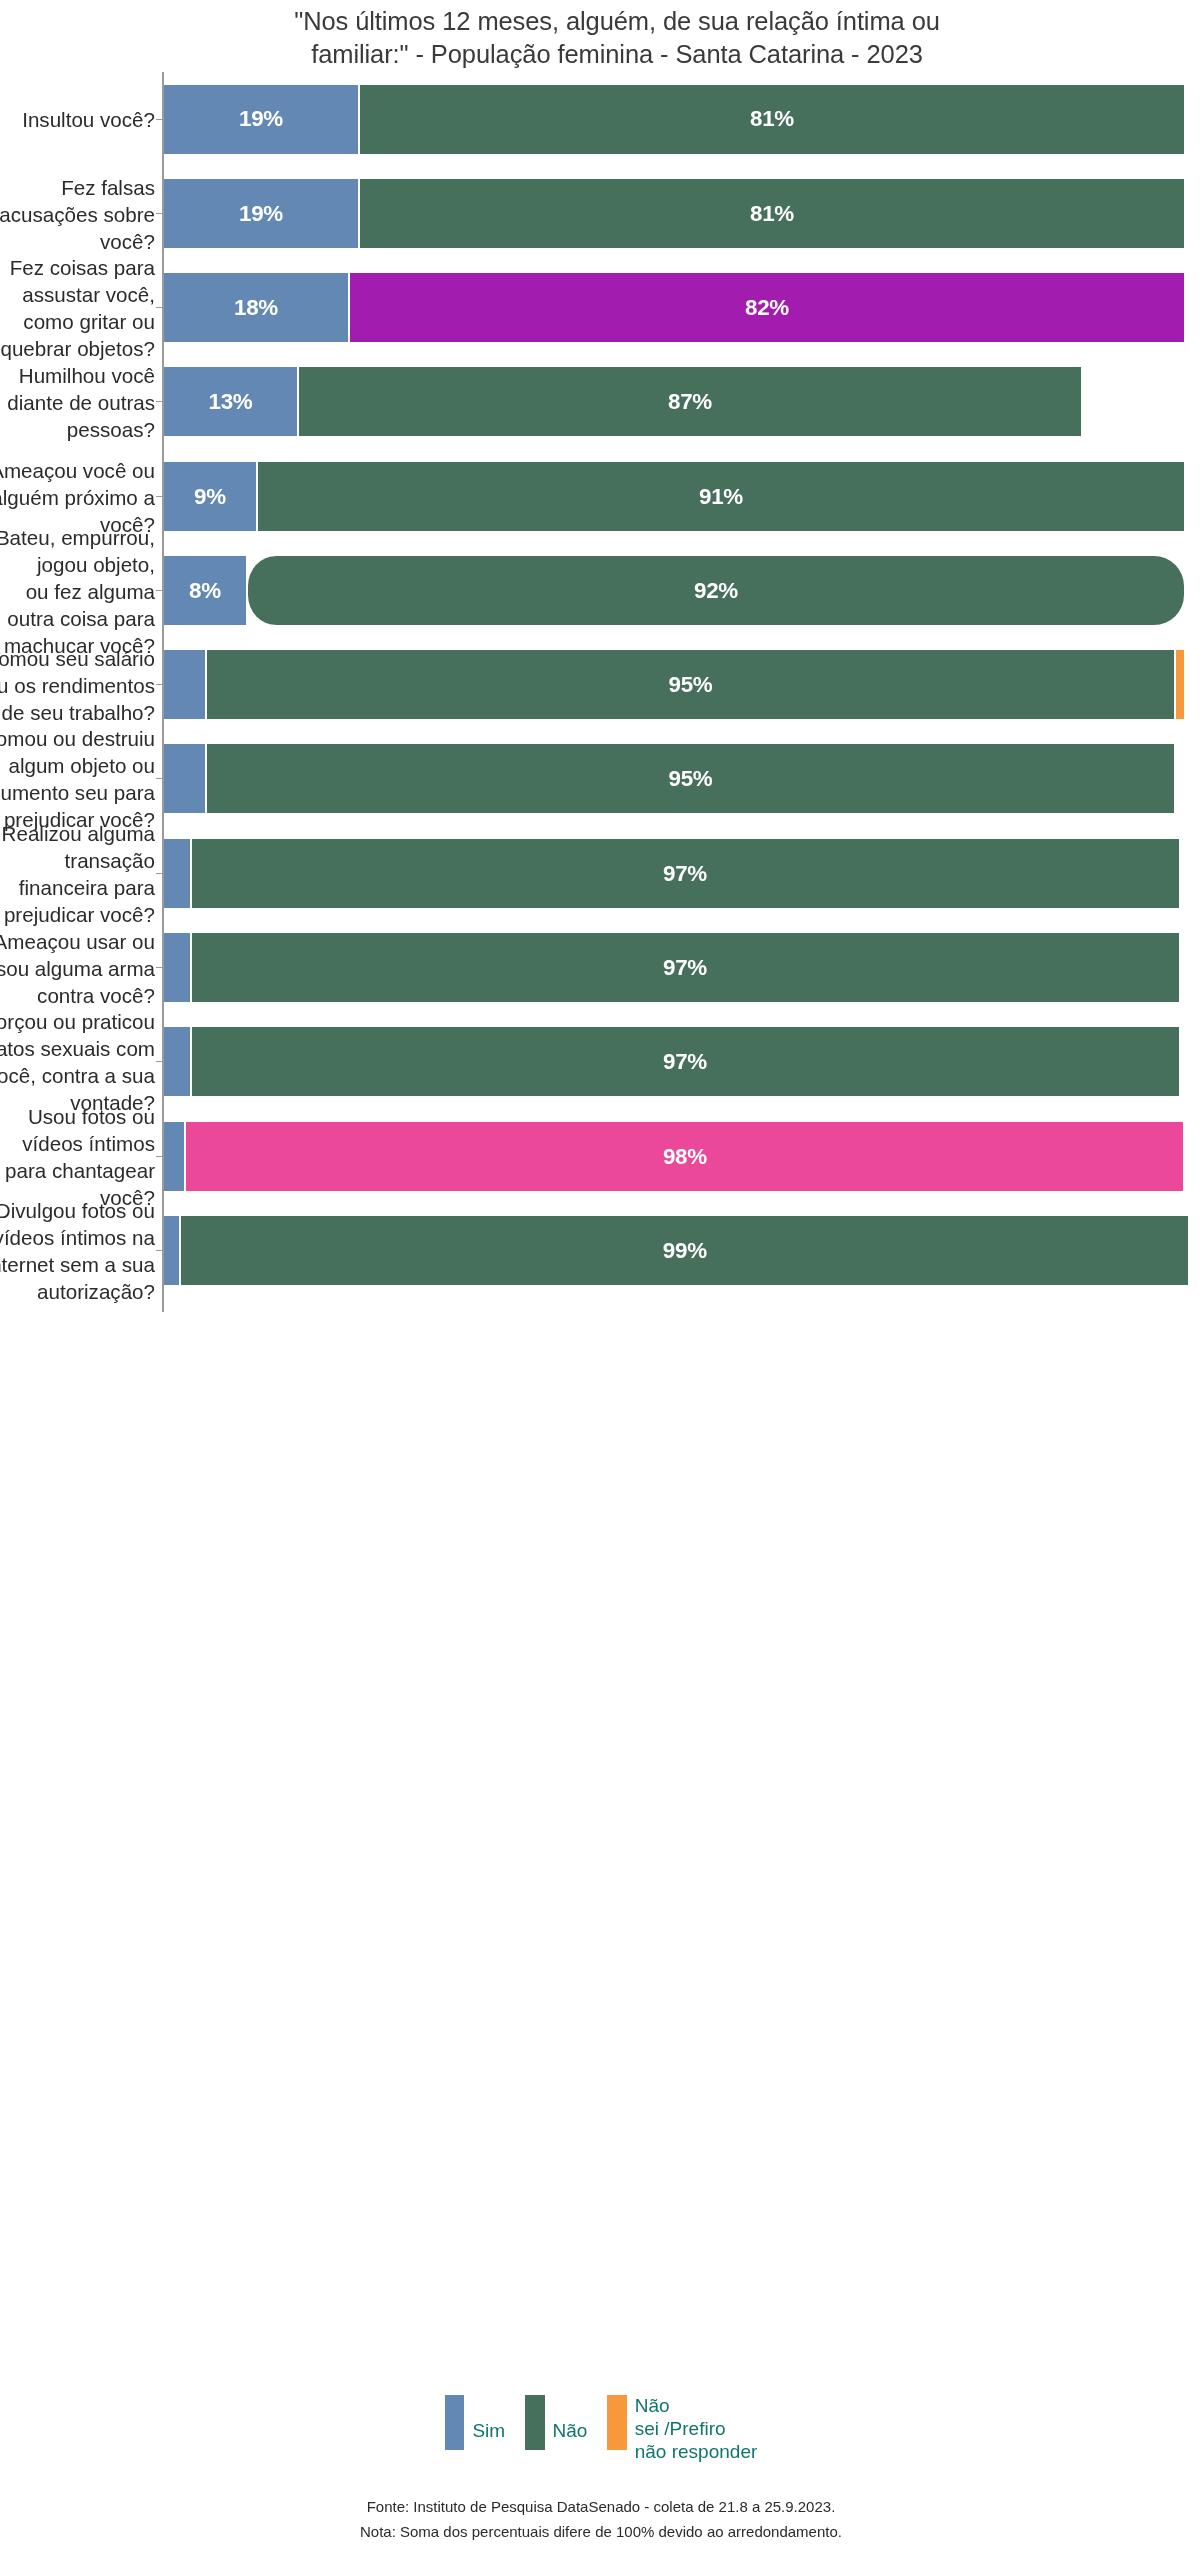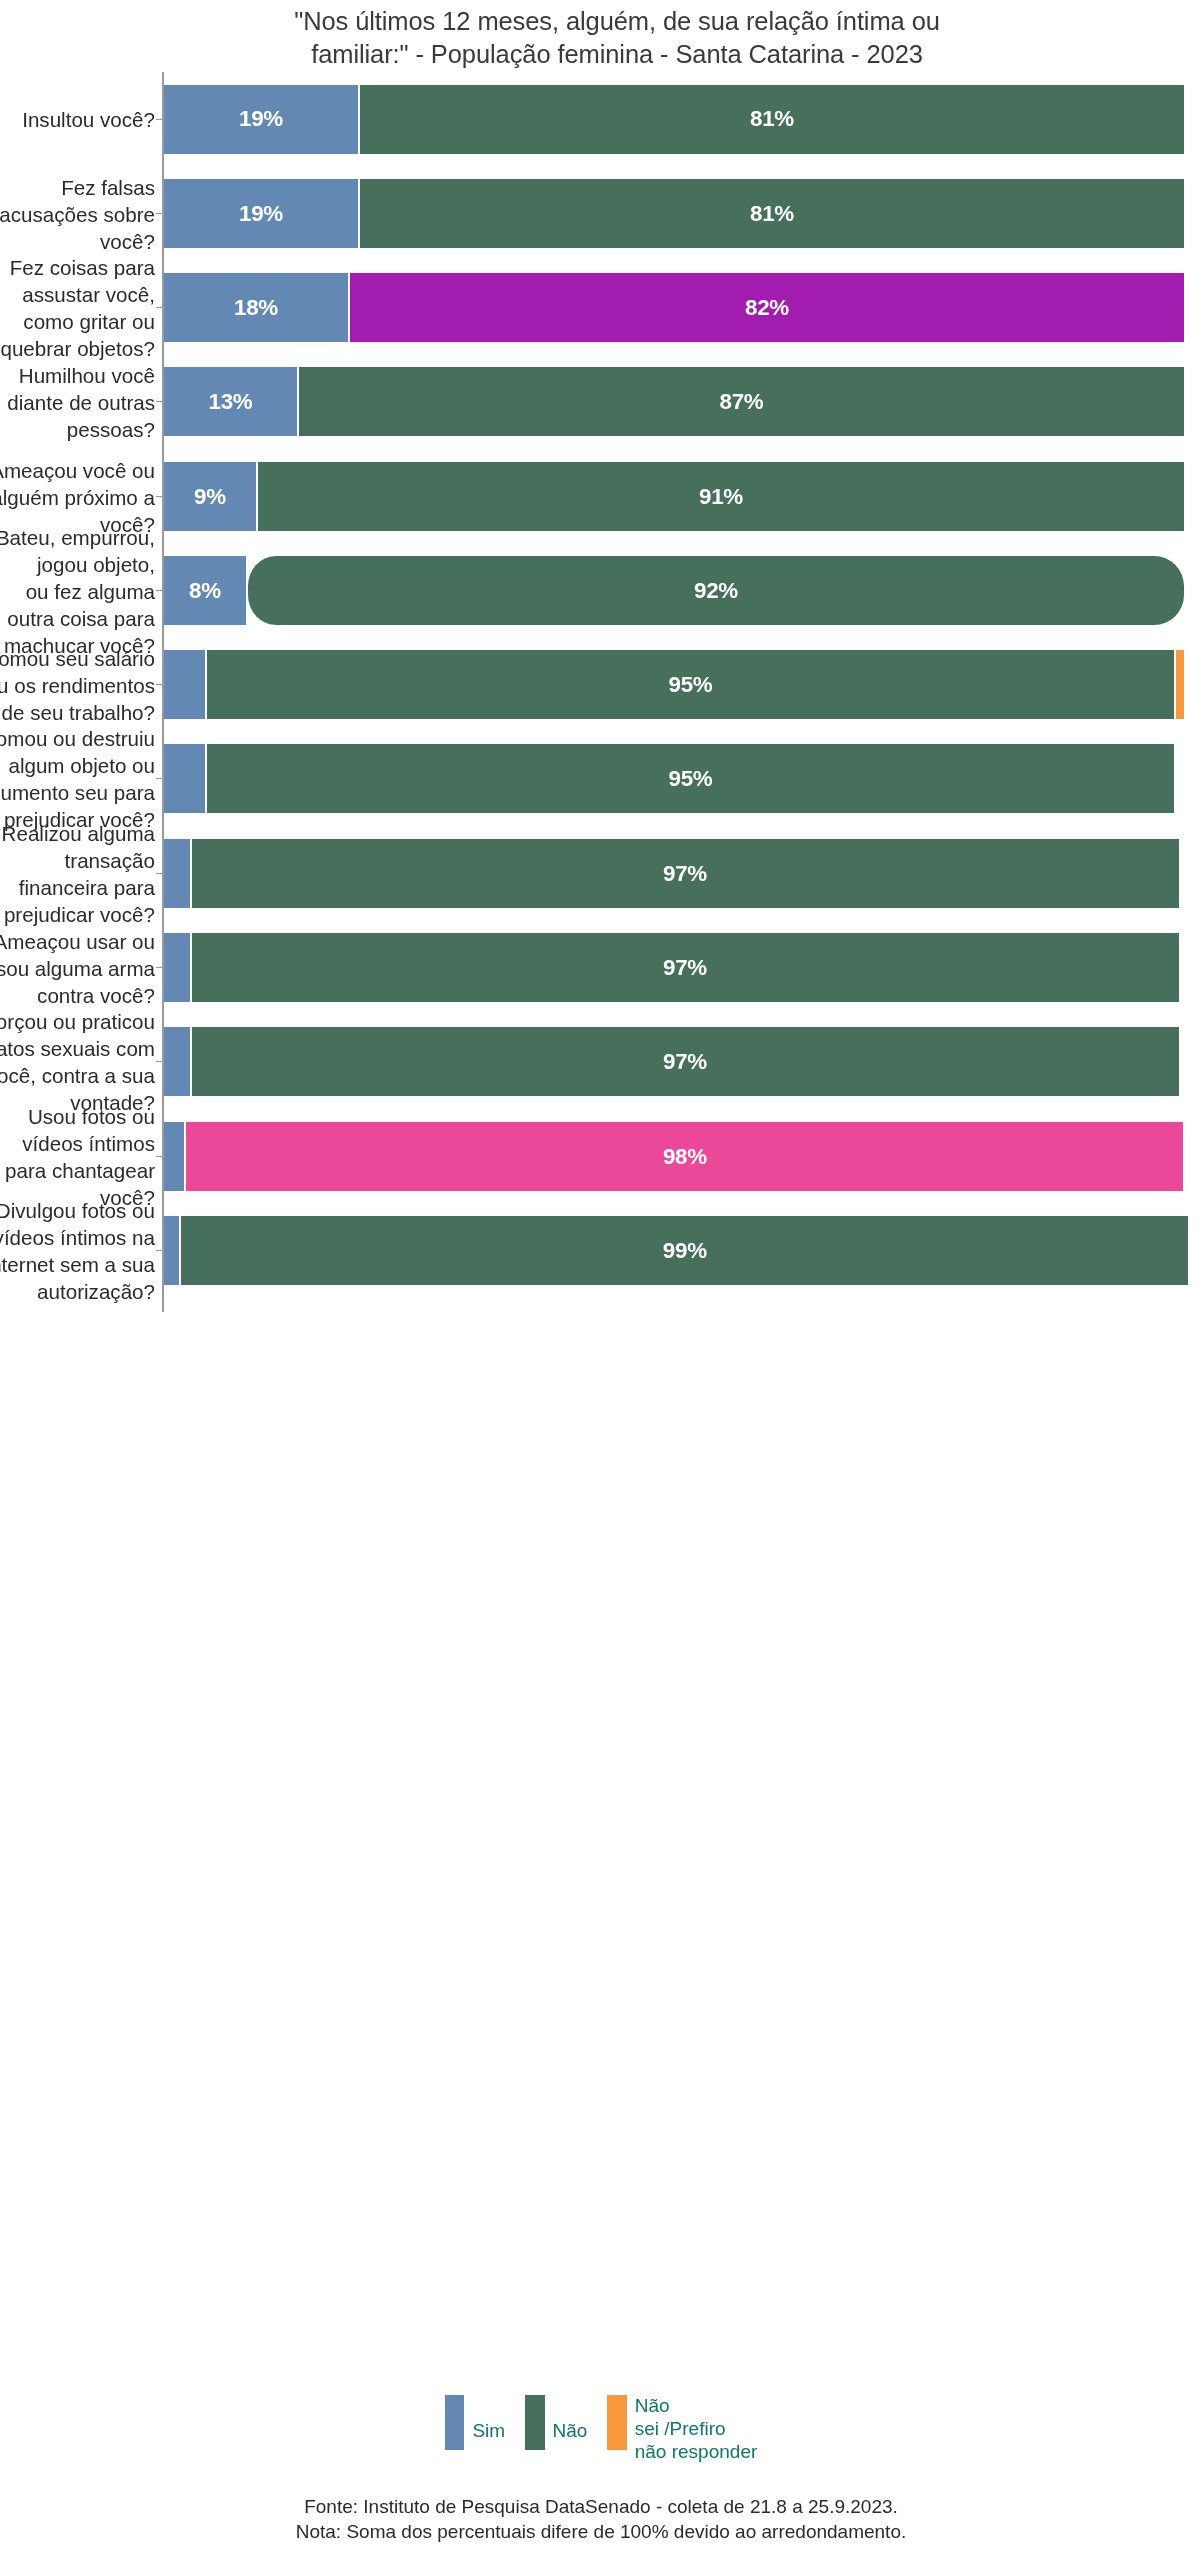--- a/index.html
+++ b/index.html
@@ -132,21 +132,21 @@
   }
   .legend-label.multi { padding-top: 0px; }
 
   
   #footnotes {
     position: absolute;
     left: 0;
     top: 2494px;
     width: 1202px;
     text-align: center;
-    font-size: 19px;
+    font-size: 15px;
     line-height: 25px;
     color: #2b2b2b;
   }
 </style>
 </head>
 <body>
 
 <div id="chart-title">"Nos últimos 12 meses, alguém, de sua relação íntima ou
 familiar:" - População feminina - Santa Catarina - 2023</div>
 
@@ -196,21 +196,21 @@
     </div>
     <div class="row" style="top: 295px; height: 69px;">
       <div class="row-label" style="top: 50%; transform: translateY(-50%);">Humilhou você
 diante de outras
 pessoas?</div>
       <div class="tick" style="top: 34px;"></div>
       <div class="bar-wrap">
         <div class="seg" style="background: rgb(100, 136, 180); width: 133px;">
           <span class="seg-label">13%</span>
         </div>
-        <div class="seg" style="background: rgb(70, 112, 92); width: 887px;">
+        <div class="seg" style="background: rgb(70, 112, 92); width: 784px;">
           <span class="seg-label">87%</span>
         </div>
       </div>
     </div>
     <div class="row" style="top: 390px; height: 69px;">
       <div class="row-label" style="top: 50%; transform: translateY(-50%);">Ameaçou você ou
 alguém próximo a
 você?</div>
       <div class="tick" style="top: 34px;"></div>
       <div class="bar-wrap">

